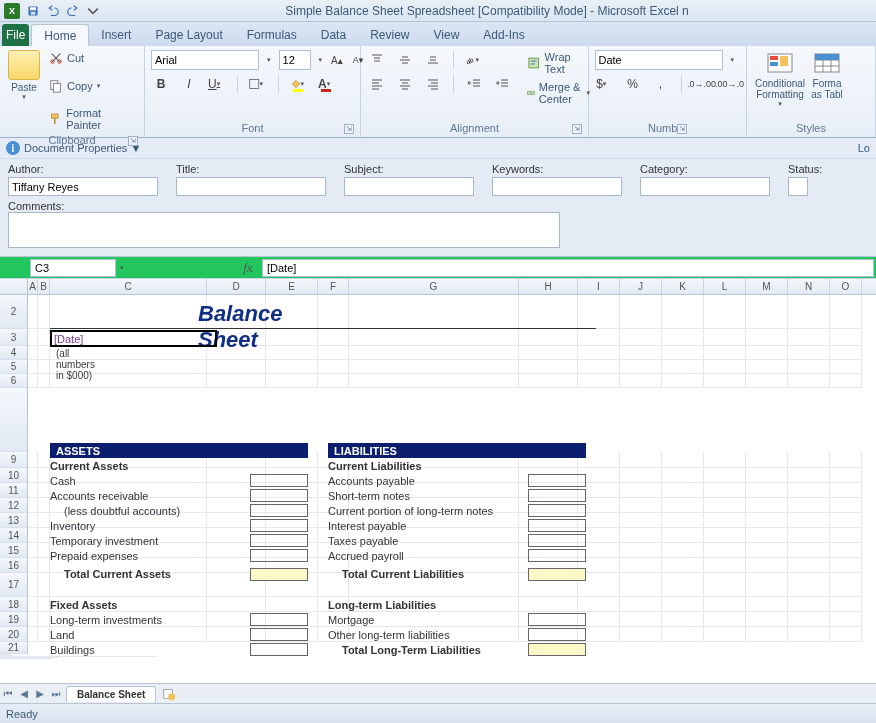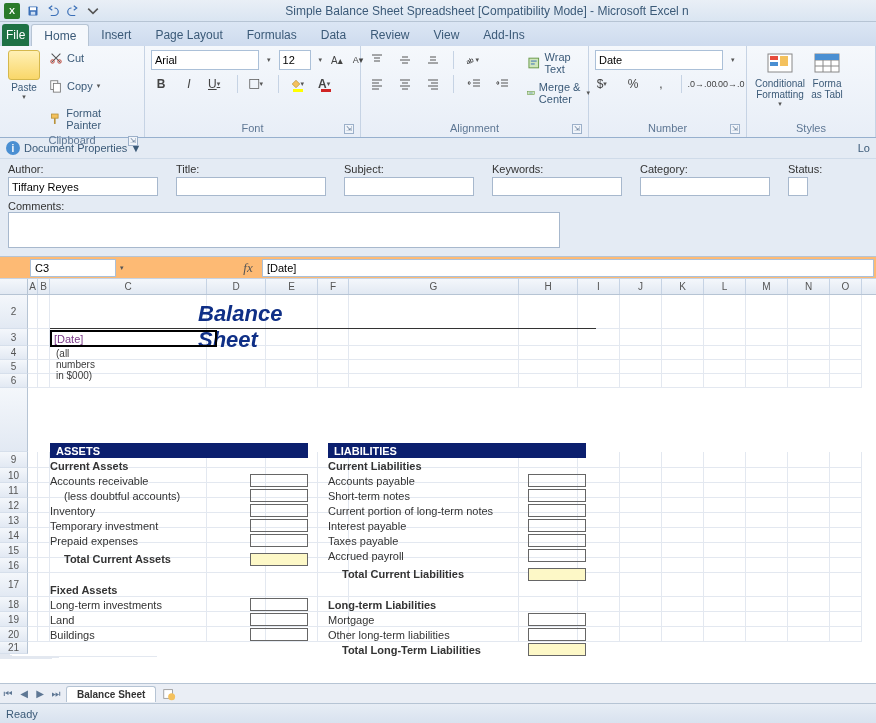--- a/index.html
+++ b/index.html
@@ -49,21 +49,21 @@
 .docprops-head .right { margin-left:auto; color:#3b5a78; }
 .docprops-fields { display:flex; gap:18px; padding:4px 8px 2px; flex-wrap:nowrap;}
 .dpfield { display:flex; flex-direction:column; }
 .dpfield label { font-size:11px; color:#333; margin-bottom:2px;}
 .dpfield input, .dpfield textarea { border:1px solid #a7b8cd; background:#fff; font-size:11px; padding:2px 3px; height:19px;}
 .dpfield.w150 input { width:150px; } .dpfield.w130 input { width:130px; } .dpfield.w20 input { width:20px; }
 .comments-row { padding:2px 8px 6px; }
 .comments-row textarea { width:552px; height:36px; border:1px solid #a7b8cd; resize:none; font-family:inherit; font-size:11px;}
 
 
-.fx-row { display:flex; align-items:center; height:22px; border-bottom:1px solid #c6d3e4; background:#fdba74;}
+.fx-row { display:flex; align-items:center; height:22px; border-bottom:1px solid #c6d3e4; background:#22c55e;}
 .namebox { width:86px; height:18px; border:1px solid #abc0d8; margin:0 4px 0 30px; background:#fff; font-size:11px; padding:0 4px;}
 .fx-ico { width:16px; font-style:italic; font-family:"Times New Roman"; font-size:13px; color:#555; text-align:center; margin:0 6px 0 110px;}
 .formula { flex:1; height:18px; border:1px solid #abc0d8; background:#fff; font-size:11px; padding:0 4px; margin-right:2px;}
 
 
 .gridwrap { position:relative; height:380px; overflow:hidden; }
 .col-headers { display:flex; height:16px; background:linear-gradient(#f4f7fb,#e2e9f3); border-bottom:1px solid #b6c4d4;}
 .ch { border-right:1px solid #c6d3e4; text-align:center; font-size:10px; color:#555; display:flex; align-items:center; justify-content:center; }
 .selectall { width:28px; background:linear-gradient(#f4f7fb,#e2e9f3); border-right:1px solid #b6c4d4; }
 .rows { position:absolute; top:16px; left:0; }
@@ -298,21 +298,21 @@
               <path d="M4 7h6" stroke="#3a6fb7"></path>
             </svg>
             <span>Merge &amp; Center</span>
             <span class="dd">▾</span>
           </div>
       </div>
     </div>
     <div class="group-label"><span>Alignment</span><span class="launcher">⇲</span></div>
   </div>
 
-  <div class="group" style="width:158px;">
+  <div class="group" style="width:158px;align-items:center;">
     <div class="group-body" style="flex-direction:column;gap:4px;padding-top:2px;">
       <div class="fontrow">
         <input class="selbox" style="width: 128px;" value="Date">
           <span class="dd">▾</span>
       </div>
       <div class="fontrow">
         <div class="btnsq">$<span class="dd">▾</span></div>
         <div class="btnsq">%</div>
         <div class="btnsq">,</div>
         <div class="sep"></div>
@@ -749,20 +749,24 @@
     <div class="sc title-balance">Balance Sheet</div>
     <div class="hrule"></div>
     <div class="date-cell-outline"></div>
     <div class="sc date-text">[Date]</div>
     <div class="sc note-text">(all numbers in $000)</div>
 
     <div class="sectA">
       <div class="secthead">ASSETS</div>
       <div class="grp-title">Current Assets</div>
       <div class="line">
+          <span class="lbl">Cash</span>
+          <div class="box"></div>
+        </div>
+      <div class="line">
           <span class="lbl">Accounts receivable</span>
           <div class="box"></div>
         </div>
       <div class="line">
           <span class="lbl indent">(less doubtful accounts)</span>
           <div class="box"></div>
         </div>
       <div class="line">
           <span class="lbl">Inventory</span>
           <div class="box"></div>

